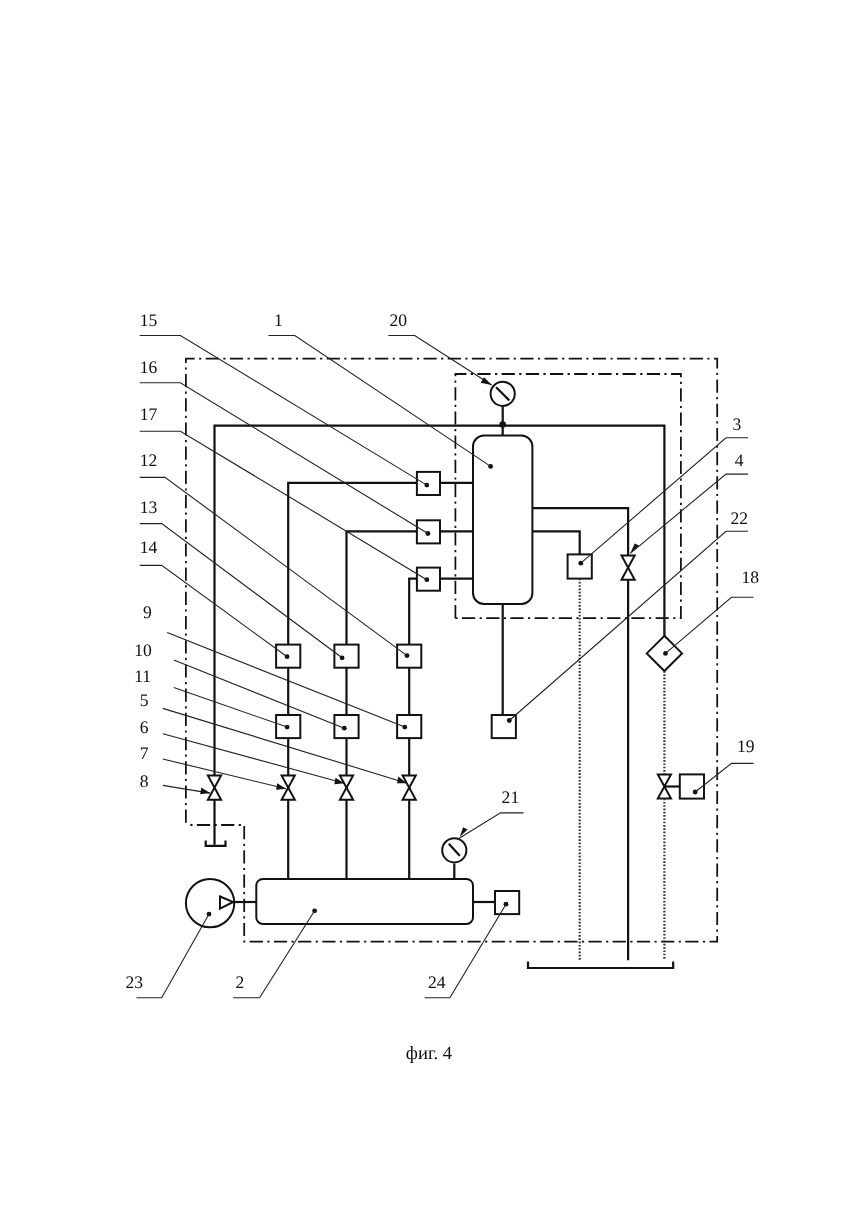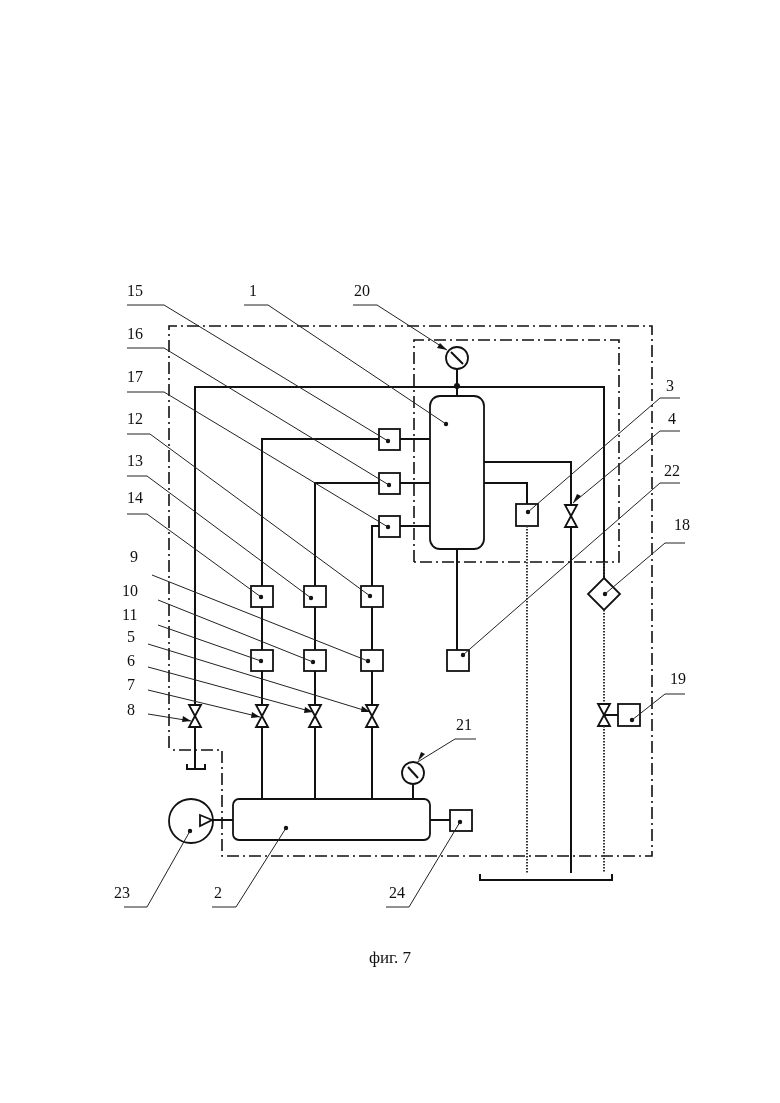--- a/index.html
+++ b/index.html
@@ -202,13 +202,13 @@
   <text x="664" y="476">22</text>
   <text x="674" y="530">18</text>
   <text x="670" y="684">19</text>
   <text x="456" y="730">21</text>
 
   <text x="114" y="898">23</text>
   <text x="214" y="898">2</text>
   <text x="389" y="898">24</text>
 </svg>
 
-<div class="caption">фиг. 7</div>
+<div class="caption">фиг. 4</div>
 
 </body></html>

